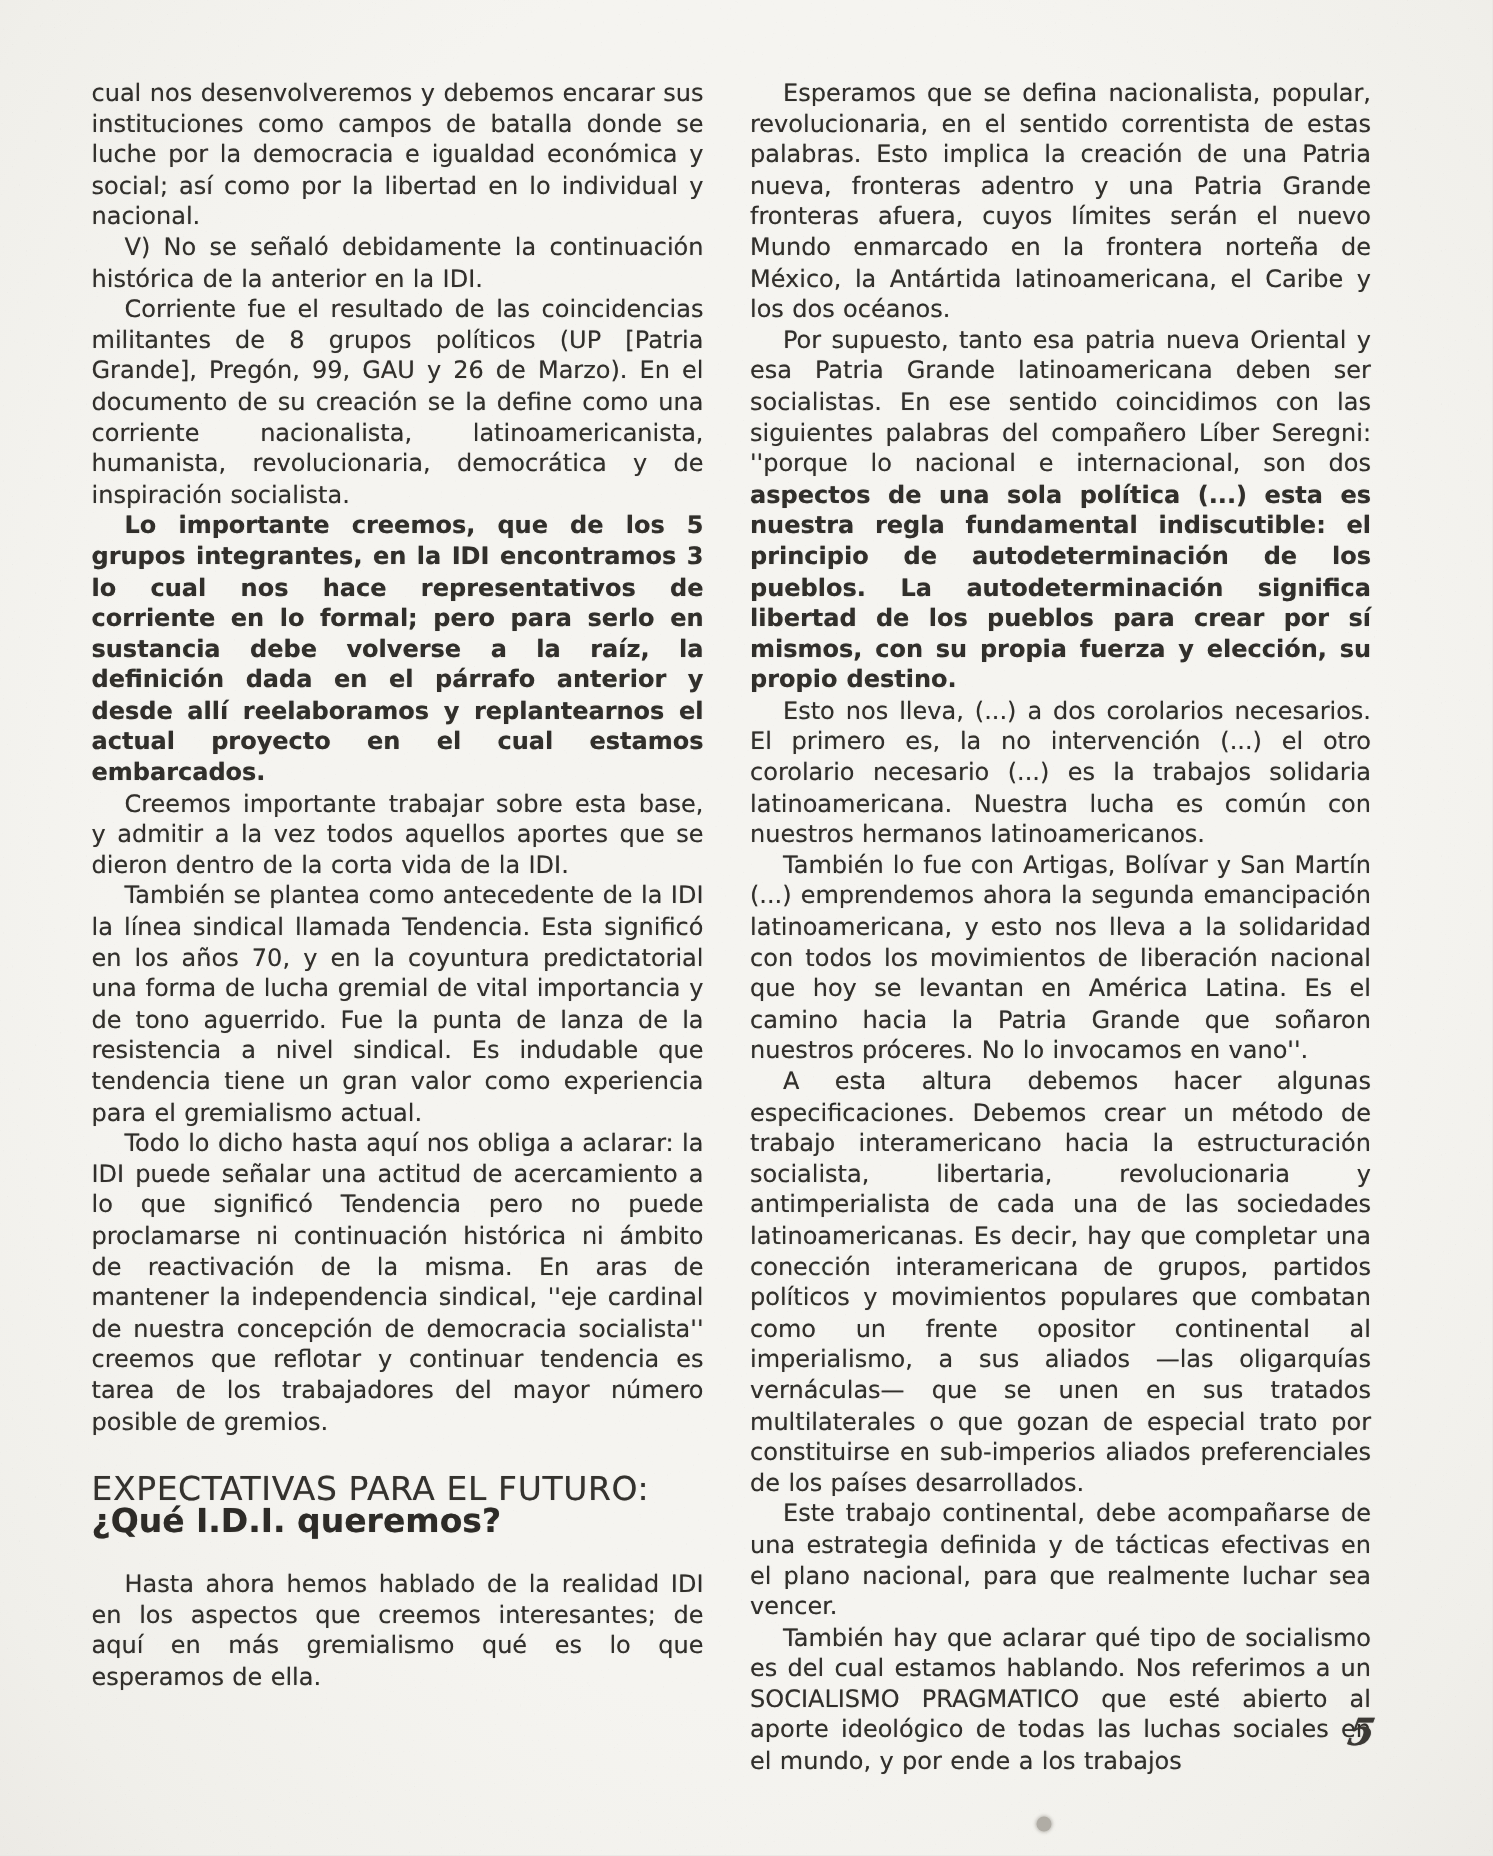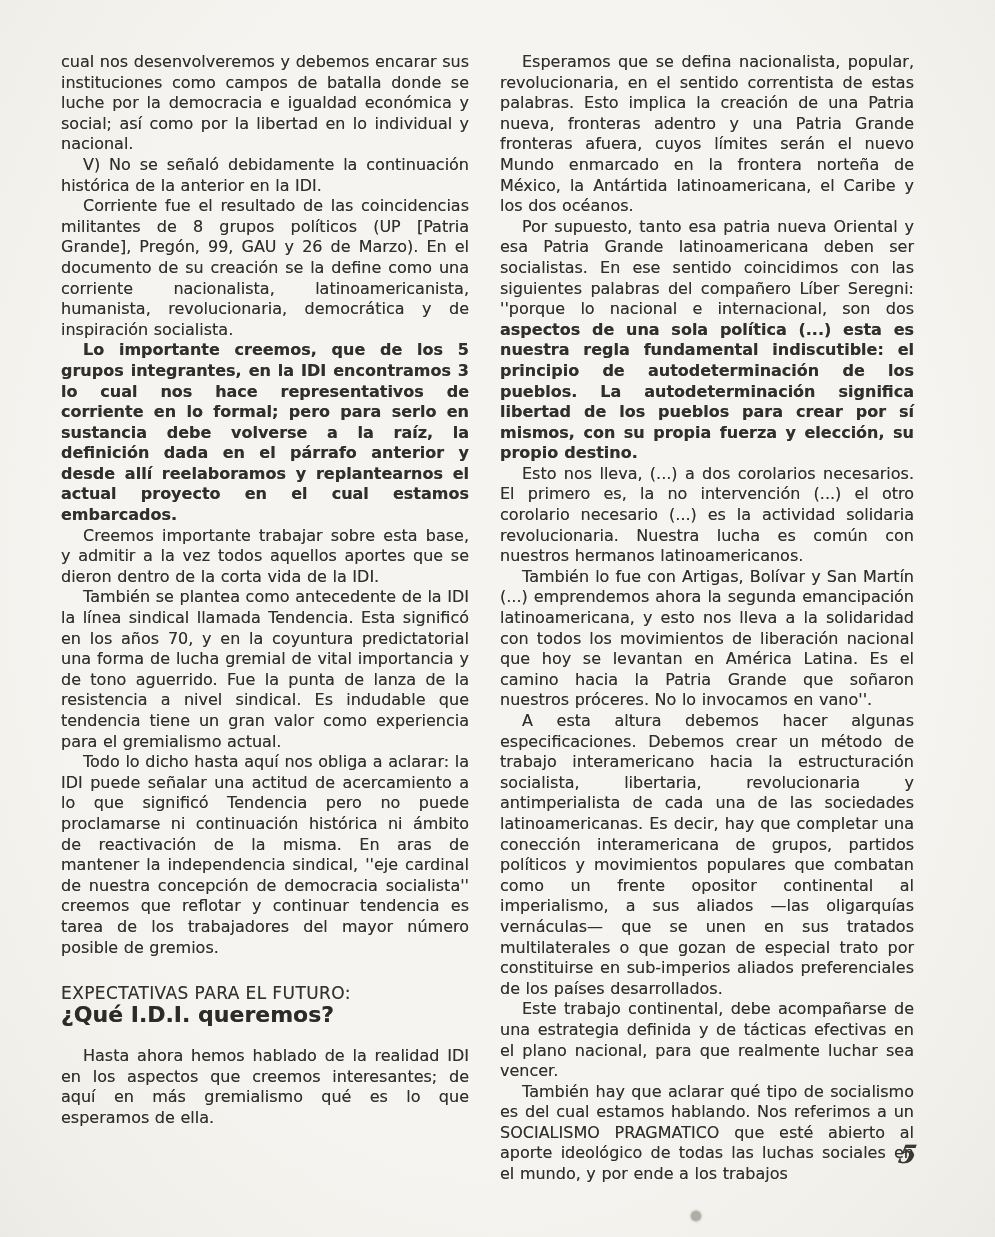--- a/index.html
+++ b/index.html
@@ -31,21 +31,21 @@
     text-align: justify;
     color: #312f2b;
     text-shadow: 0 0 0.5px rgba(49,47,43,0.55);
     word-spacing: 0.5px;
   }
   .para.indent { text-indent: 22px; }
   .para.bold { font-weight: bold; }
   .run-bold { font-weight: bold; }
   .section-heading { margin-top: 25px; margin-bottom: 21px; }
   .heading-title {
-    font-size: 17px;
+    font-size: 22px;
     line-height: 21px;
     letter-spacing: 0.4px;
     color: #34322e;
     text-shadow: 0 0 0.5px rgba(49,47,43,0.5);
   }
   .heading-subtitle {
     font-size: 22px;
     line-height: 21px;
     font-weight: bold;
     color: #2d2b27;
@@ -94,21 +94,21 @@
         <p class="para indent"><span class="run">Todo lo dicho hasta aquí nos obliga a aclarar: la IDI puede señalar una actitud de acercamiento a lo que significó Tendencia pero no puede proclamarse ni continuación histórica ni ámbito de reactivación de la misma. En aras de mantener la independencia sindical, ''eje cardinal de nuestra concepción de democracia socialista'' creemos que reflotar y continuar tendencia es tarea de los trabajadores del mayor número posible de gremios.</span></p>
         <div class="section-heading">
           <div class="heading-title">EXPECTATIVAS PARA EL FUTURO:</div>
           <div class="heading-subtitle">¿Qué I.D.I. queremos?</div>
         </div>
         <p class="para indent"><span class="run">Hasta ahora hemos hablado de la realidad IDI en los aspectos que creemos interesantes; de aquí en más gremialismo qué es lo que esperamos de ella.</span></p>
       </div>
     <div class="col right" id="col-right">
         <p class="para indent"><span class="run">Esperamos que se defina nacionalista, popular, revolucionaria, en el sentido correntista de estas palabras. Esto implica la creación de una Patria nueva, fronteras adentro y una Patria Grande fronteras afuera, cuyos límites serán el nuevo Mundo enmarcado en la frontera norteña de México, la Antártida latinoamericana, el Caribe y los dos océanos.</span></p>
         <p class="para indent"><span class="run">Por supuesto, tanto esa patria nueva Oriental y esa Patria Grande latinoamericana deben ser socialistas. En ese sentido coincidimos con las siguientes palabras del compañero Líber Seregni: ''porque lo nacional e internacional, son dos </span><span class="run run-bold">aspectos de una sola política (...) esta es nuestra regla fundamental indiscutible: el principio de autodeterminación de los pueblos. La autodeterminación significa libertad de los pueblos para crear por sí mismos, con su propia fuerza y elección, su propio destino.</span></p>
-        <p class="para indent"><span class="run">Esto nos lleva, (...) a dos corolarios necesarios. El primero es, la no intervención (...) el otro corolario necesario (...) es la actividad solidaria revolucionaria. Nuestra lucha es común con nuestros hermanos latinoamericanos.</span></p>
+        <p class="para indent"><span class="run">Esto nos lleva, (...) a dos corolarios necesarios. El primero es, la no intervención (...) el otro corolario necesario (...) es la trabajos solidaria latinoamericana. Nuestra lucha es común con nuestros hermanos latinoamericanos.</span></p>
         <p class="para indent"><span class="run">También lo fue con Artigas, Bolívar y San Martín (...) emprendemos ahora la segunda emancipación latinoamericana, y esto nos lleva a la solidaridad con todos los movimientos de liberación nacional que hoy se levantan en América Latina. Es el camino hacia la Patria Grande que soñaron nuestros próceres. No lo invocamos en vano''.</span></p>
         <p class="para indent"><span class="run">A esta altura debemos hacer algunas especificaciones. Debemos crear un método de trabajo interamericano hacia la estructuración socialista, libertaria, revolucionaria y antimperialista de cada una de las sociedades latinoamericanas. Es decir, hay que completar una conección interamericana de grupos, partidos políticos y movimientos populares que combatan como un frente opositor continental al imperialismo, a sus aliados —las oligarquías vernáculas— que se unen en sus tratados multilaterales o que gozan de especial trato por constituirse en sub-imperios aliados preferenciales de los países desarrollados.</span></p>
         <p class="para indent"><span class="run">Este trabajo continental, debe acompañarse de una estrategia definida y de tácticas efectivas en el plano nacional, para que realmente luchar sea vencer.</span></p>
         <p class="para indent"><span class="run">También hay que aclarar qué tipo de socialismo es del cual estamos hablando. Nos referimos a un SOCIALISMO PRAGMATICO que esté abierto al aporte ideológico de todas las luchas sociales en el mundo, y por ende a los trabajos</span></p>
       </div>
   </div>
 
   <div class="page-number">5</div>
 
   <div class="ink-speck"></div>

